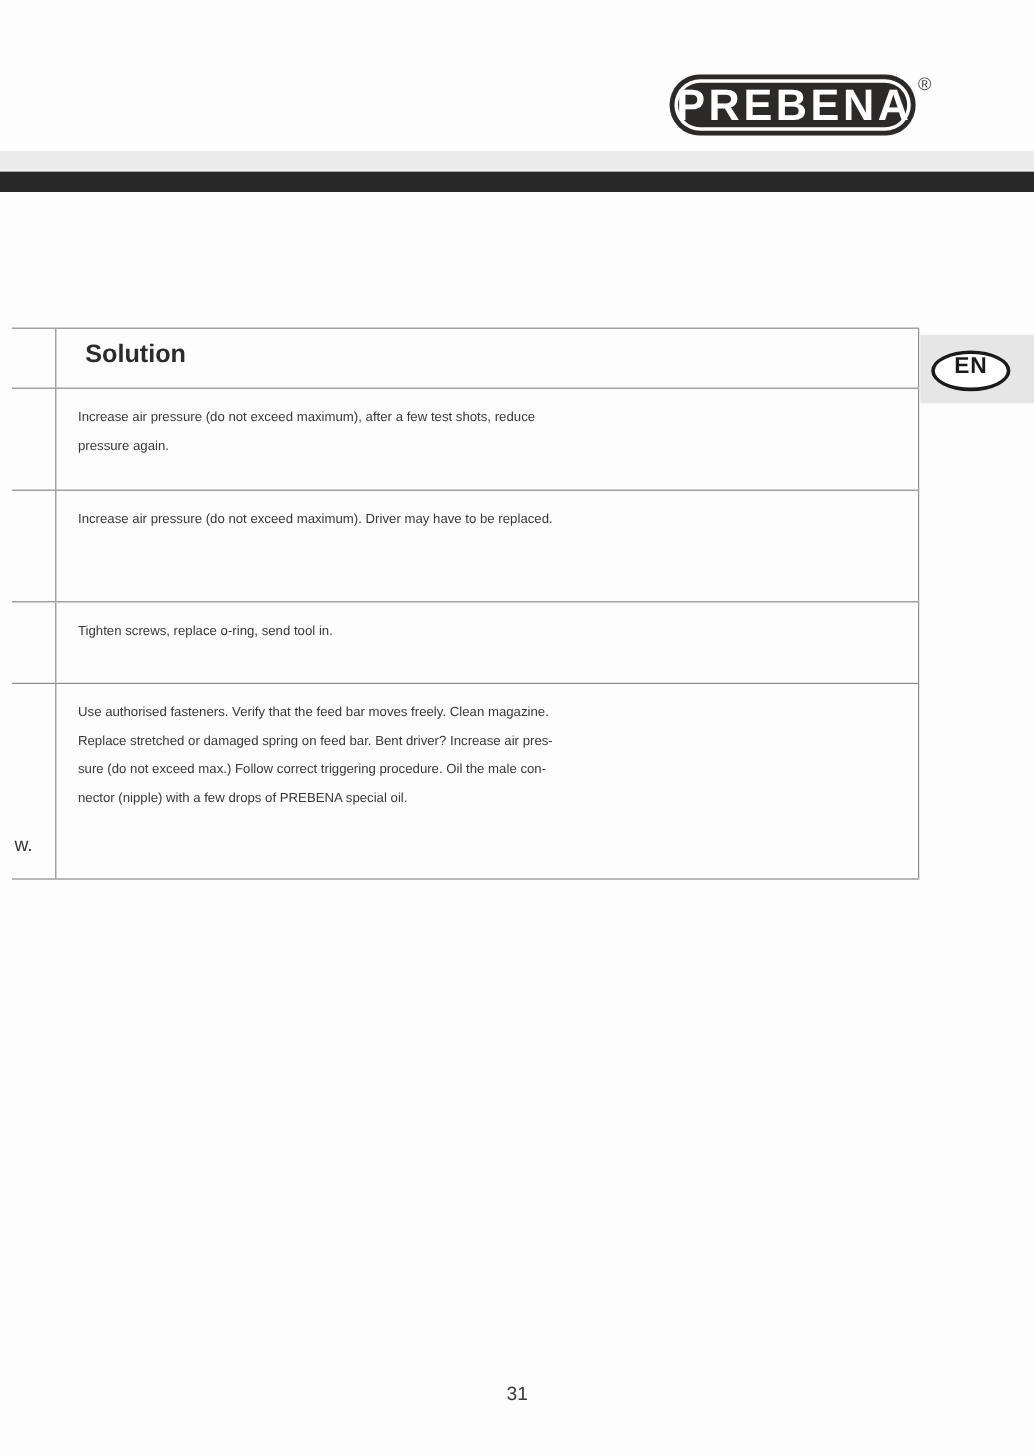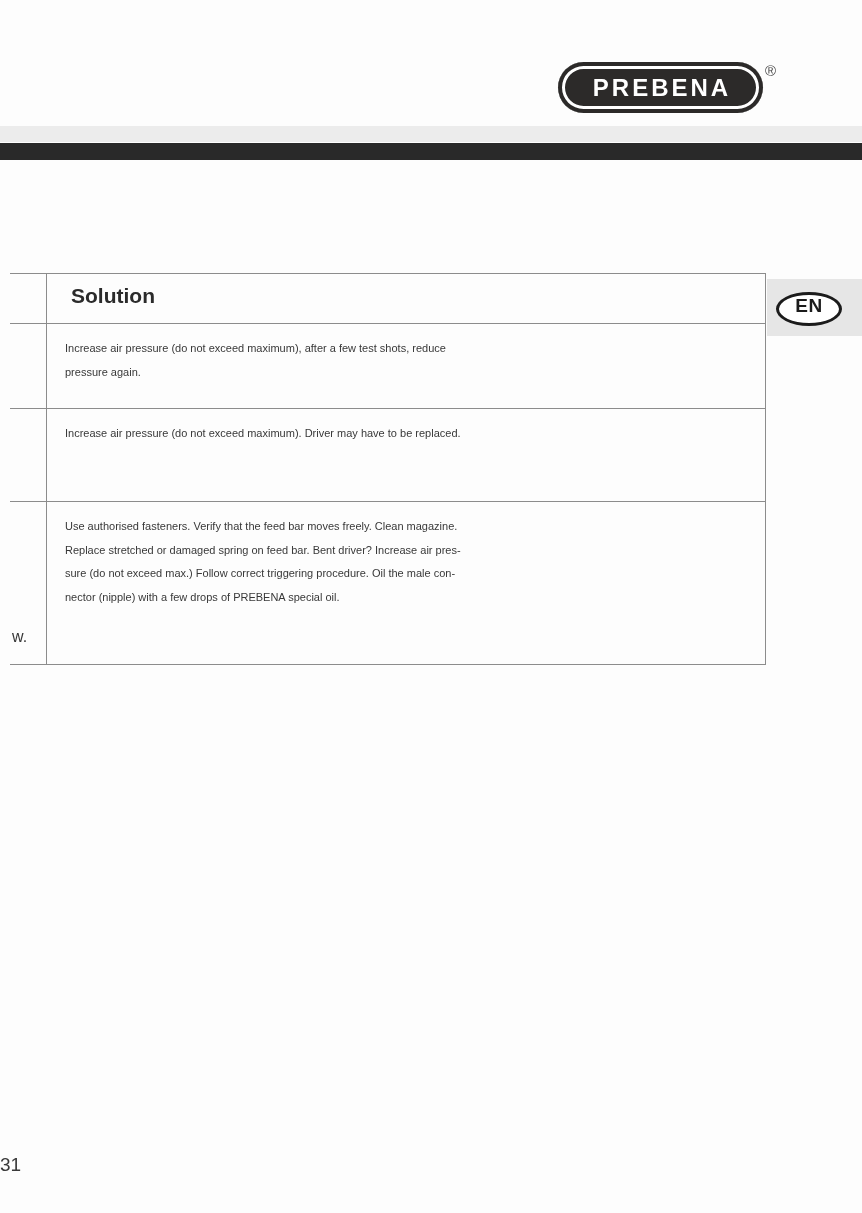--- a/index.html
+++ b/index.html
@@ -18,21 +18,21 @@
     left: 558px; top: 62px;
     width: 205px; height: 51px;
     background: #2c2a29;
     border-radius: 26px;
     box-shadow: inset 0 0 0 4px #2c2a29, inset 0 0 0 7px #ffffff;
     display: flex; align-items: center; justify-content: center;
   }
   .logo-text {
     color: #ffffff;
     font-weight: bold;
-    font-size: 24px;
+    font-size: 36px;
     letter-spacing: 3px;
     padding-left: 3px; 
     transform: scaleY(1.02);
   }
   .reg-mark {
     position: absolute;
     left: 765px; top: 62px;
     font-size: 15px;
     color: #4a4a4a;
   }
@@ -112,22 +112,22 @@
     font-size: 11px;
     line-height: 23.5px;
     color: #383838;
   }
 
   
   .pagenum {
     position: absolute;
     left: 0; top: 1154px;
     width: 862px;
-    text-align: left;
-    font-size: 19px;
+    text-align: center;
+    font-size: 16px;
     color: #3a3a3a;
   }
 </style>
 </head>
 <body>
 
 <div class="logo">
   <span class="logo-text">PREBENA</span>
 </div>
 <span class="reg-mark">®</span>
@@ -156,20 +156,26 @@
     </div>
   </div>
 
   <div class="trow" style="height:93px">
     <div class="cl"></div>
     <div class="cm">
       <div class="cell-text">Increase air pressure (do not exceed maximum). Driver may have to be replaced.</div>
     </div>
   </div>
 
+  <div class="trow" style="height:68px">
+    <div class="cl"></div>
+    <div class="cm">
+      <div class="cell-text">Tighten screws, replace o-ring, send tool in.</div>
+    </div>
+  </div>
 
   <div class="trow" style="height:163px">
     <div class="cl">w.</div>
     <div class="cm">
       <div class="cell-text">Use authorised fasteners. Verify that the feed bar moves freely. Clean magazine.
 Replace stretched or damaged spring on feed bar. Bent driver? Increase air pres-
 sure (do not exceed max.) Follow correct triggering procedure. Oil the male con-
 nector (nipple) with a few drops of PREBENA special oil.</div>
     </div>
   </div>

